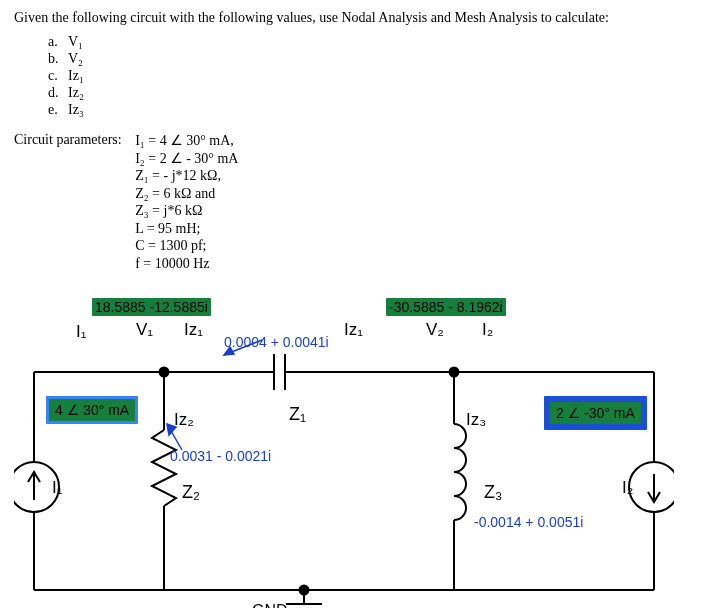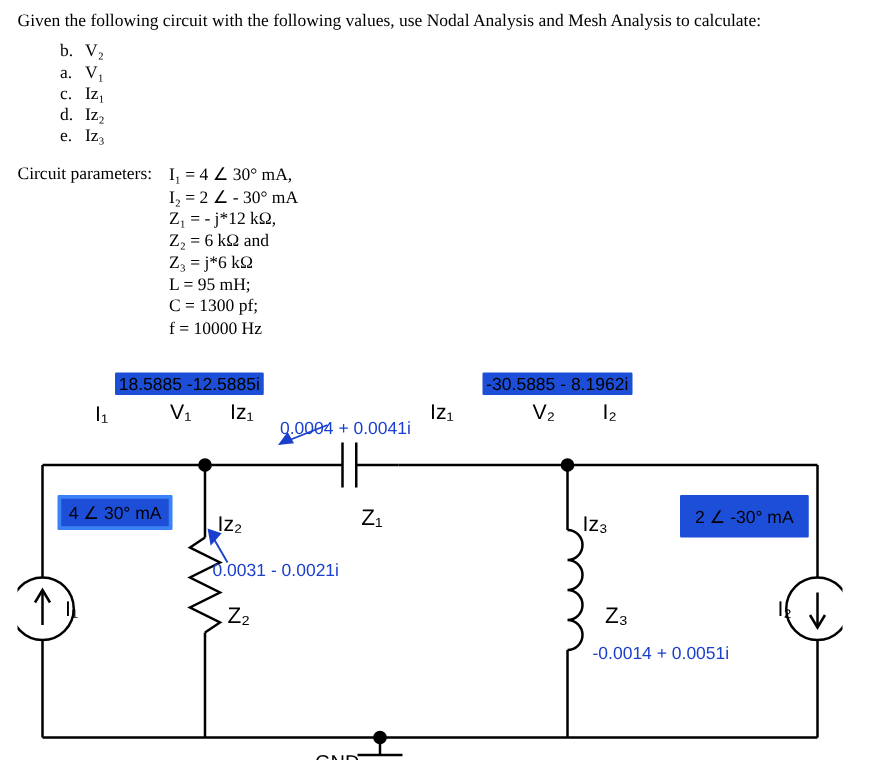--- a/index.html
+++ b/index.html
@@ -44,21 +44,21 @@
   }
 
   
   .clabel {
     font-family: Arial, Helvetica, sans-serif;
     font-size: 14px;
     white-space: nowrap;
   }
 
   .hl {
-    background: #1d4ed8;
+    background: #15803d;
     padding: 1px 3px;
     border-radius: 1px;
   }
   .link {
     color: #1a3fcc;
   }
 
   .circuit {
     position: relative;
     width: 660px;
@@ -66,22 +66,22 @@
     margin-top: 10px;
   }
   .abs { position: absolute; }
 </style>
 </head>
 <body>
 
 <div class="intro">Given the following circuit with the following values, use Nodal Analysis and Mesh Analysis to calculate:</div>
 
 <ul class="ol-list">
+  <li><span class="marker">a.</span><span>V₁</span></li>
   <li><span class="marker">b.</span><span>V₂</span></li>
-  <li><span class="marker">a.</span><span>V₁</span></li>
   <li><span class="marker">c.</span><span>Iᴢ₁</span></li>
   <li><span class="marker">d.</span><span>Iᴢ₂</span></li>
   <li><span class="marker">e.</span><span>Iᴢ₃</span></li>
 </ul>
 
 <div class="params-block">
   <span class="params-label">Circuit parameters:</span>
   <div class="params-lines">
     <div>I₁ = 4 ∠ 30° mA,</div>
     <div>I₂ = 2 ∠ - 30° mA</div>

